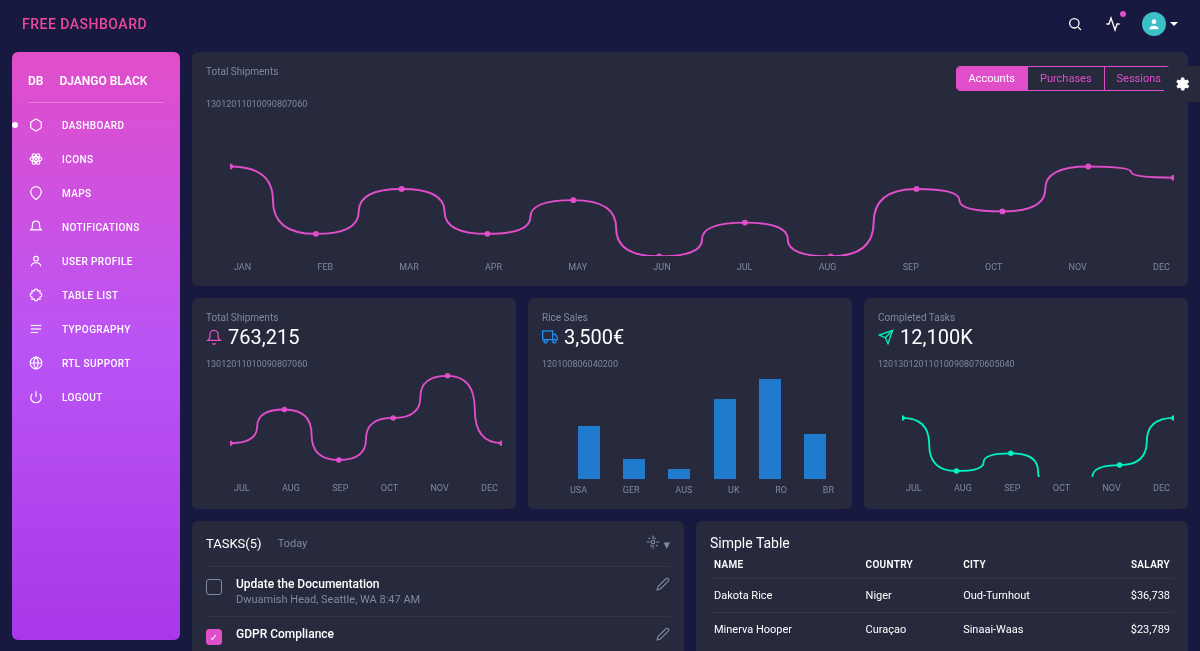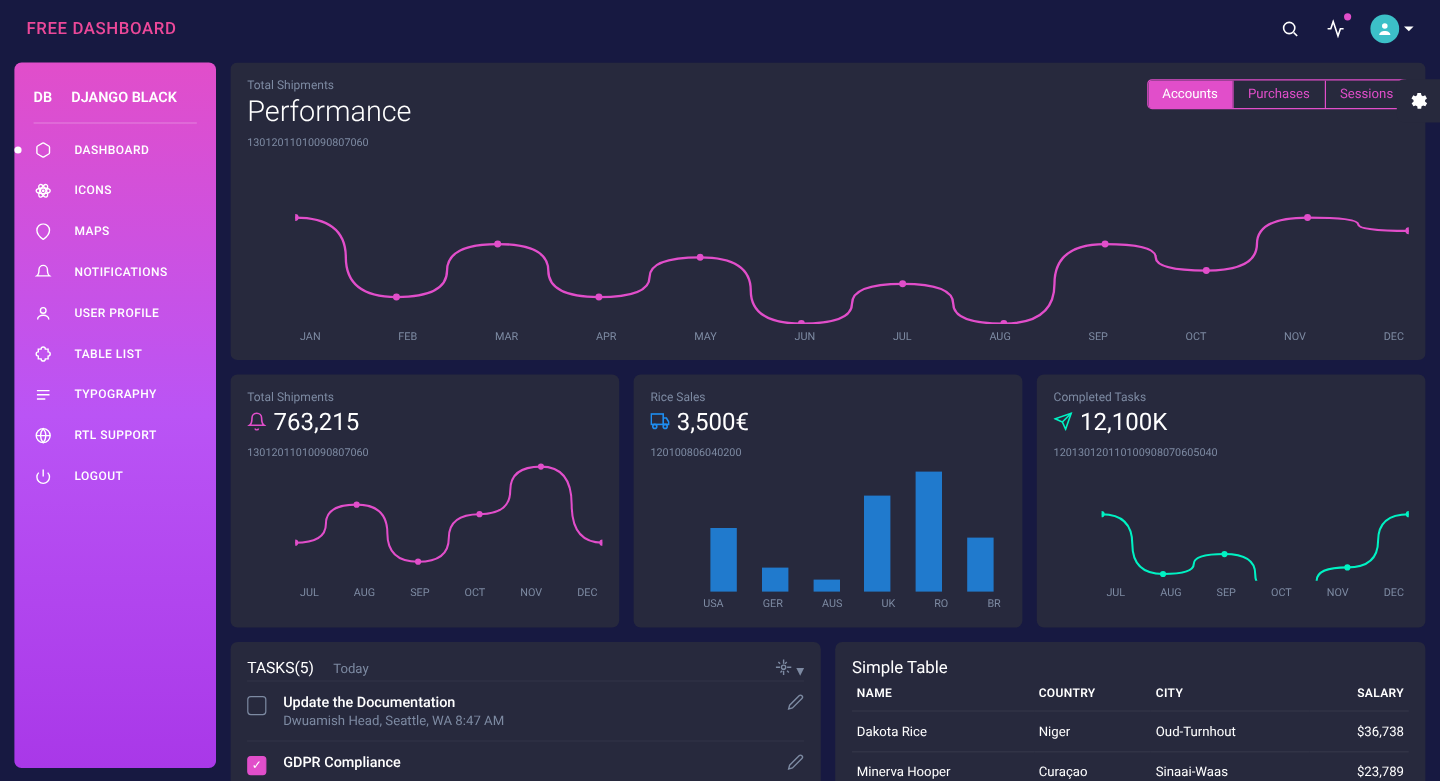--- a/index.html
+++ b/index.html
@@ -35,28 +35,28 @@
 .perf-head{display:flex;justify-content:space-between;align-items:flex-start;margin-bottom:8px}
 .tabs{display:flex;border:1px solid #e14eca;border-radius:4px;overflow:hidden}
 .tab{padding:5px 12px;font-size:11px;cursor:pointer;color:#e14eca;background:transparent}
 .tab.active{background:#e14eca;color:#fff}
 .tab+.tab{border-left:1px solid #e14eca}
 
 .chart{position:relative}
 .chart svg{display:block;width:100%}
 .xlabels{display:flex;justify-content:space-between;padding:6px 4px 0;font-size:9px;color:#7d8aa2}
 .ylabels{position:absolute;left:0;top:0;bottom:18px;display:flex;justify-content:space-between;font-size:9px;color:#7d8aa2}
-.chart-area{margin-left:40px}
+.chart-area{margin-left:24px}
 
 .row3{display:flex;gap:12px;margin-bottom:12px}
 .row3 .card{flex:1}
 
 .row4{display:flex;gap:12px}
 .row4 .card{flex:1}
-.tasks-head{display:flex;align-items:center;gap:16px;}
+.tasks-head{display:flex;align-items:center;gap:16px;margin-bottom:14px}
 .tasks-title{font-size:13px}
 .tasks-sub{font-size:11px;color:#7d8aa2}
 .tasks-gear{margin-left:auto;color:#7d8aa2}
 .task{display:flex;gap:14px;padding:10px 0;border-top:1px solid rgba(255,255,255,.06)}
 .chk{width:16px;height:16px;border:1px solid #7d8aa2;border-radius:3px;flex-shrink:0;margin-top:2px;cursor:pointer}
 .chk.on{background:#e14eca;border-color:#e14eca;display:flex;align-items:center;justify-content:center}
 .chk.on::after{content:"✓";font-size:10px;color:#fff}
 .task-body{flex:1}
 .task-title{font-size:12px;font-weight:500;margin-bottom:2px}
 .task-sub{font-size:11px;color:#7d8aa2}
@@ -191,21 +191,20 @@
       </div>
     </div>
 </div>
 
 <div class="main">
 
   <div class="card perf">
     <div class="perf-head">
       <div>
         <div class="card-title">Total Shipments</div>
-        <div class="card-big">Performance</div>
       </div>
       <div class="tabs" id="perf-tabs">
           <span class="tab active">Accounts</span>
           <span class="tab">Purchases</span>
           <span class="tab">Sessions</span>
         </div>
     </div>
     <div class="chart">
       <div class="ylabels" id="perf-y">
           <span>130</span>

